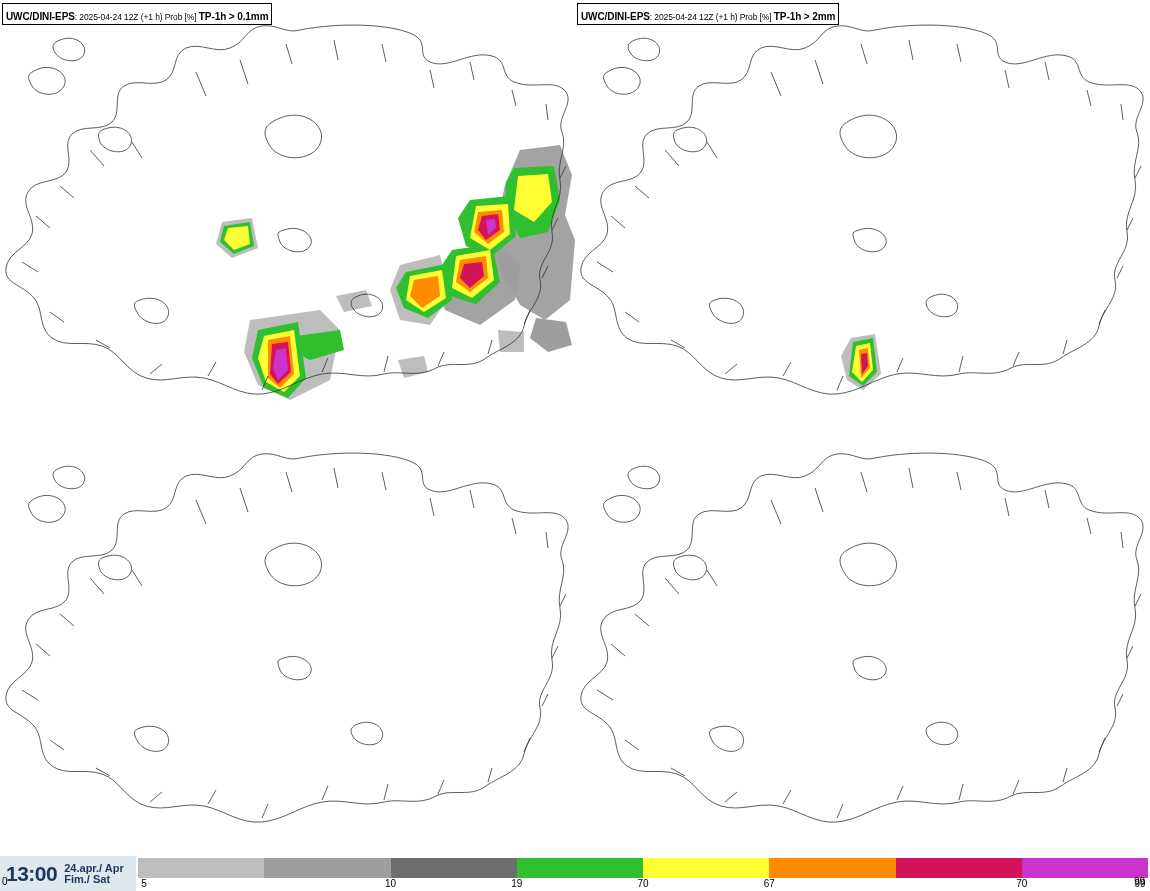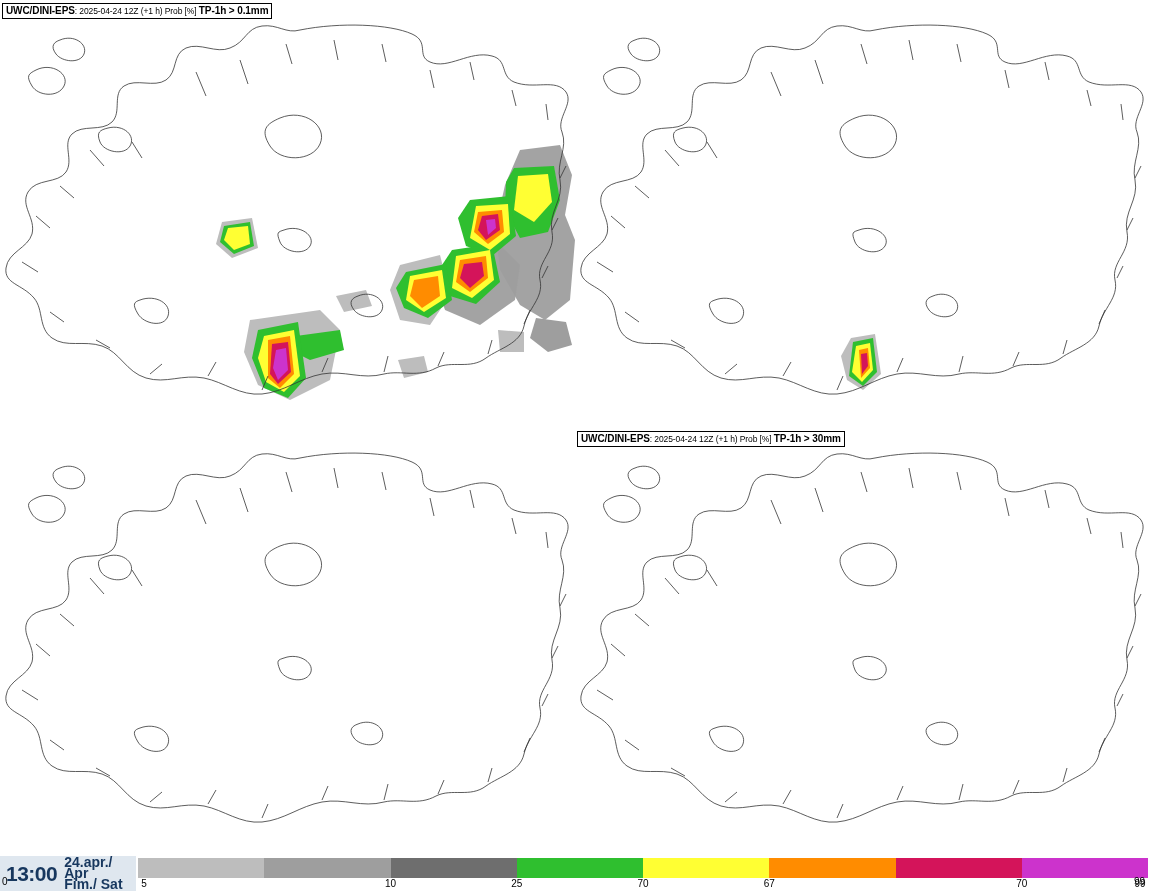--- a/index.html
+++ b/index.html
@@ -14,21 +14,21 @@
     position:absolute;left:0;top:0;width:1150px;height:856px;
     display:grid;
     grid-template-columns:575px 575px;
     grid-template-rows:428px 428px;
   }
   .panel{position:relative;overflow:hidden;}
   .panel-title{
     position:absolute;left:2px;top:3px;
     border:1px solid #000;
     background:#fff;
-    padding:1px 3px 1px 3px;
+    padding:7px 3px 1px 3px;
     font-size:10px;
     line-height:11px;
     white-space:nowrap;
     z-index:5;
     letter-spacing:-0.1px;
   }
   .panel-title .model{font-weight:bold;font-size:10px;}
   .panel-title .run{font-size:8.5px;}
   .panel-title .param{font-weight:bold;font-size:10px;}
   .map-wrap{position:absolute;left:0;top:0;width:575px;height:428px;}
@@ -41,21 +41,21 @@
   .timebox{
     position:absolute;left:0;top:0;width:136px;height:35px;
     background:#dfe7ef;
     display:flex;align-items:center;
   }
   .time{
     font-size:21px;font-weight:bold;color:#17375e;
     padding-left:6px;letter-spacing:-0.5px;
   }
   .datebox{
-    font-size:14px;font-weight:bold;color:#17375e;
+    font-size:11px;font-weight:bold;color:#17375e;
     line-height:11px;padding-left:7px;
   }
   .cbar-wrap{
     position:absolute;left:138px;top:2px;width:1010px;height:33px;
   }
   .cbar{
     position:absolute;left:0;top:0;height:20px;width:1010px;
     display:flex;
   }
   .cbar div{height:20px;}
@@ -157,60 +157,60 @@
           <path d="M60 40 C74 34 88 44 84 54 C80 64 62 62 56 54 C50 46 54 42 60 40 Z"></path>
           <path d="M280 118 C304 108 328 126 320 144 C312 162 280 162 270 146 C260 130 266 124 280 118 Z"></path>
           <path d="M284 230 C300 224 316 236 310 246 C304 256 284 252 280 242 C276 232 278 232 284 230 Z"></path>
           <path d="M140 300 C156 294 172 304 168 316 C164 328 144 324 138 314 C132 304 134 302 140 300 Z"></path>
           <path d="M358 296 C372 290 386 300 382 310 C378 320 360 318 354 310 C348 302 352 298 358 296 Z"></path>
           <path d="M196 72 L206 96 M240 60 L248 84 M286 44 L292 64 M334 40 L338 60 M382 44 L386 62 M430 70 L434 88 M470 62 L474 80 M512 90 L516 106 M546 104 L548 120"></path>
           <path d="M90 150 L104 166 M132 142 L142 158 M60 186 L74 198 M36 216 L50 228 M22 262 L38 272 M50 312 L64 322 M96 340 L110 348 M150 374 L162 364 M208 376 L216 362 M262 390 L268 376 M322 372 L328 358 M384 372 L388 356 M438 366 L444 352 M488 354 L492 340 M524 324 L530 310 M542 278 L548 266 M552 230 L558 218 M560 178 L566 166"></path>
         </g>
       </svg>
     </div>
-  </div>
-
-  <div class="panel">
-    <div class="map-wrap">
-      <svg class="map-svg" width="575" height="428" viewBox="0 0 575 428">
-        <g fill="none" stroke="#333333" stroke-width="0.8">
-          <path d="M300 30 C340 22 390 24 412 34 C430 42 416 56 430 62 C448 70 470 50 492 56 C508 60 500 76 514 82 C534 90 556 78 566 92 C574 104 556 118 562 132 C568 148 556 162 560 180 C564 200 548 212 552 232 C556 252 536 262 540 280 C544 298 528 308 524 326 C520 344 500 348 486 358 C470 370 452 360 436 368 C418 378 402 370 384 374 C362 380 344 370 322 374 C300 378 284 392 262 394 C240 396 224 382 204 378 C182 374 166 384 146 378 C126 372 120 352 102 346 C84 340 66 348 52 338 C38 328 44 310 34 298 C22 284 4 284 6 268 C8 252 28 248 32 234 C36 218 20 206 28 192 C36 178 58 184 66 172 C74 160 62 144 72 134 C82 124 102 132 112 122 C122 112 112 94 124 86 C136 78 154 88 166 80 C178 72 172 54 186 48 C200 42 216 54 230 48 C246 42 246 28 262 26 C278 24 286 34 300 30 Z"></path>
-          <path d="M108 128 C124 124 136 136 130 146 C124 156 104 152 100 142 C96 132 100 130 108 128 Z"></path>
-          <path d="M36 70 C52 62 70 74 64 86 C58 98 38 96 32 86 C26 76 28 74 36 70 Z"></path>
-          <path d="M60 40 C74 34 88 44 84 54 C80 64 62 62 56 54 C50 46 54 42 60 40 Z"></path>
-          <path d="M280 118 C304 108 328 126 320 144 C312 162 280 162 270 146 C260 130 266 124 280 118 Z"></path>
-          <path d="M284 230 C300 224 316 236 310 246 C304 256 284 252 280 242 C276 232 278 232 284 230 Z"></path>
-          <path d="M140 300 C156 294 172 304 168 316 C164 328 144 324 138 314 C132 304 134 302 140 300 Z"></path>
-          <path d="M358 296 C372 290 386 300 382 310 C378 320 360 318 354 310 C348 302 352 298 358 296 Z"></path>
-          <path d="M196 72 L206 96 M240 60 L248 84 M286 44 L292 64 M334 40 L338 60 M382 44 L386 62 M430 70 L434 88 M470 62 L474 80 M512 90 L516 106 M546 104 L548 120"></path>
-          <path d="M90 150 L104 166 M132 142 L142 158 M60 186 L74 198 M36 216 L50 228 M22 262 L38 272 M50 312 L64 322 M96 340 L110 348 M150 374 L162 364 M208 376 L216 362 M262 390 L268 376 M322 372 L328 358 M384 372 L388 356 M438 366 L444 352 M488 354 L492 340 M524 324 L530 310 M542 278 L548 266 M552 230 L558 218 M560 178 L566 166"></path>
-        </g>
-      </svg>
-    </div>
-  </div>
-
-  <div class="panel">
-    <div class="map-wrap">
-      <svg class="map-svg" width="575" height="428" viewBox="0 0 575 428">
-        <g fill="none" stroke="#333333" stroke-width="0.8">
-          <path d="M300 30 C340 22 390 24 412 34 C430 42 416 56 430 62 C448 70 470 50 492 56 C508 60 500 76 514 82 C534 90 556 78 566 92 C574 104 556 118 562 132 C568 148 556 162 560 180 C564 200 548 212 552 232 C556 252 536 262 540 280 C544 298 528 308 524 326 C520 344 500 348 486 358 C470 370 452 360 436 368 C418 378 402 370 384 374 C362 380 344 370 322 374 C300 378 284 392 262 394 C240 396 224 382 204 378 C182 374 166 384 146 378 C126 372 120 352 102 346 C84 340 66 348 52 338 C38 328 44 310 34 298 C22 284 4 284 6 268 C8 252 28 248 32 234 C36 218 20 206 28 192 C36 178 58 184 66 172 C74 160 62 144 72 134 C82 124 102 132 112 122 C122 112 112 94 124 86 C136 78 154 88 166 80 C178 72 172 54 186 48 C200 42 216 54 230 48 C246 42 246 28 262 26 C278 24 286 34 300 30 Z"></path>
-          <path d="M108 128 C124 124 136 136 130 146 C124 156 104 152 100 142 C96 132 100 130 108 128 Z"></path>
-          <path d="M36 70 C52 62 70 74 64 86 C58 98 38 96 32 86 C26 76 28 74 36 70 Z"></path>
-          <path d="M60 40 C74 34 88 44 84 54 C80 64 62 62 56 54 C50 46 54 42 60 40 Z"></path>
-          <path d="M280 118 C304 108 328 126 320 144 C312 162 280 162 270 146 C260 130 266 124 280 118 Z"></path>
-          <path d="M284 230 C300 224 316 236 310 246 C304 256 284 252 280 242 C276 232 278 232 284 230 Z"></path>
-          <path d="M140 300 C156 294 172 304 168 316 C164 328 144 324 138 314 C132 304 134 302 140 300 Z"></path>
-          <path d="M358 296 C372 290 386 300 382 310 C378 320 360 318 354 310 C348 302 352 298 358 296 Z"></path>
-          <path d="M196 72 L206 96 M240 60 L248 84 M286 44 L292 64 M334 40 L338 60 M382 44 L386 62 M430 70 L434 88 M470 62 L474 80 M512 90 L516 106 M546 104 L548 120"></path>
-          <path d="M90 150 L104 166 M132 142 L142 158 M60 186 L74 198 M36 216 L50 228 M22 262 L38 272 M50 312 L64 322 M96 340 L110 348 M150 374 L162 364 M208 376 L216 362 M262 390 L268 376 M322 372 L328 358 M384 372 L388 356 M438 366 L444 352 M488 354 L492 340 M524 324 L530 310 M542 278 L548 266 M552 230 L558 218 M560 178 L566 166"></path>
-        </g>
-      </svg>
-    </div>
     <div class="panel-title">
-      <span class="model">UWC/DINI-EPS</span><span class="run">: 2025-04-24 12Z (+1 h) Prob [%] </span><span class="param">TP-1h &gt; 30mm</span>
+      <span class="model">UWC/DINI-EPS</span><span class="run">: 2025-04-24 12Z (+1 h) Prob [%] </span><span class="param">TP-1h &gt; 2mm</span>
+    </div>
+  </div>
+
+  <div class="panel">
+    <div class="map-wrap">
+      <svg class="map-svg" width="575" height="428" viewBox="0 0 575 428">
+        <g fill="none" stroke="#333333" stroke-width="0.8">
+          <path d="M300 30 C340 22 390 24 412 34 C430 42 416 56 430 62 C448 70 470 50 492 56 C508 60 500 76 514 82 C534 90 556 78 566 92 C574 104 556 118 562 132 C568 148 556 162 560 180 C564 200 548 212 552 232 C556 252 536 262 540 280 C544 298 528 308 524 326 C520 344 500 348 486 358 C470 370 452 360 436 368 C418 378 402 370 384 374 C362 380 344 370 322 374 C300 378 284 392 262 394 C240 396 224 382 204 378 C182 374 166 384 146 378 C126 372 120 352 102 346 C84 340 66 348 52 338 C38 328 44 310 34 298 C22 284 4 284 6 268 C8 252 28 248 32 234 C36 218 20 206 28 192 C36 178 58 184 66 172 C74 160 62 144 72 134 C82 124 102 132 112 122 C122 112 112 94 124 86 C136 78 154 88 166 80 C178 72 172 54 186 48 C200 42 216 54 230 48 C246 42 246 28 262 26 C278 24 286 34 300 30 Z"></path>
+          <path d="M108 128 C124 124 136 136 130 146 C124 156 104 152 100 142 C96 132 100 130 108 128 Z"></path>
+          <path d="M36 70 C52 62 70 74 64 86 C58 98 38 96 32 86 C26 76 28 74 36 70 Z"></path>
+          <path d="M60 40 C74 34 88 44 84 54 C80 64 62 62 56 54 C50 46 54 42 60 40 Z"></path>
+          <path d="M280 118 C304 108 328 126 320 144 C312 162 280 162 270 146 C260 130 266 124 280 118 Z"></path>
+          <path d="M284 230 C300 224 316 236 310 246 C304 256 284 252 280 242 C276 232 278 232 284 230 Z"></path>
+          <path d="M140 300 C156 294 172 304 168 316 C164 328 144 324 138 314 C132 304 134 302 140 300 Z"></path>
+          <path d="M358 296 C372 290 386 300 382 310 C378 320 360 318 354 310 C348 302 352 298 358 296 Z"></path>
+          <path d="M196 72 L206 96 M240 60 L248 84 M286 44 L292 64 M334 40 L338 60 M382 44 L386 62 M430 70 L434 88 M470 62 L474 80 M512 90 L516 106 M546 104 L548 120"></path>
+          <path d="M90 150 L104 166 M132 142 L142 158 M60 186 L74 198 M36 216 L50 228 M22 262 L38 272 M50 312 L64 322 M96 340 L110 348 M150 374 L162 364 M208 376 L216 362 M262 390 L268 376 M322 372 L328 358 M384 372 L388 356 M438 366 L444 352 M488 354 L492 340 M524 324 L530 310 M542 278 L548 266 M552 230 L558 218 M560 178 L566 166"></path>
+        </g>
+      </svg>
+    </div>
+  </div>
+
+  <div class="panel">
+    <div class="map-wrap">
+      <svg class="map-svg" width="575" height="428" viewBox="0 0 575 428">
+        <g fill="none" stroke="#333333" stroke-width="0.8">
+          <path d="M300 30 C340 22 390 24 412 34 C430 42 416 56 430 62 C448 70 470 50 492 56 C508 60 500 76 514 82 C534 90 556 78 566 92 C574 104 556 118 562 132 C568 148 556 162 560 180 C564 200 548 212 552 232 C556 252 536 262 540 280 C544 298 528 308 524 326 C520 344 500 348 486 358 C470 370 452 360 436 368 C418 378 402 370 384 374 C362 380 344 370 322 374 C300 378 284 392 262 394 C240 396 224 382 204 378 C182 374 166 384 146 378 C126 372 120 352 102 346 C84 340 66 348 52 338 C38 328 44 310 34 298 C22 284 4 284 6 268 C8 252 28 248 32 234 C36 218 20 206 28 192 C36 178 58 184 66 172 C74 160 62 144 72 134 C82 124 102 132 112 122 C122 112 112 94 124 86 C136 78 154 88 166 80 C178 72 172 54 186 48 C200 42 216 54 230 48 C246 42 246 28 262 26 C278 24 286 34 300 30 Z"></path>
+          <path d="M108 128 C124 124 136 136 130 146 C124 156 104 152 100 142 C96 132 100 130 108 128 Z"></path>
+          <path d="M36 70 C52 62 70 74 64 86 C58 98 38 96 32 86 C26 76 28 74 36 70 Z"></path>
+          <path d="M60 40 C74 34 88 44 84 54 C80 64 62 62 56 54 C50 46 54 42 60 40 Z"></path>
+          <path d="M280 118 C304 108 328 126 320 144 C312 162 280 162 270 146 C260 130 266 124 280 118 Z"></path>
+          <path d="M284 230 C300 224 316 236 310 246 C304 256 284 252 280 242 C276 232 278 232 284 230 Z"></path>
+          <path d="M140 300 C156 294 172 304 168 316 C164 328 144 324 138 314 C132 304 134 302 140 300 Z"></path>
+          <path d="M358 296 C372 290 386 300 382 310 C378 320 360 318 354 310 C348 302 352 298 358 296 Z"></path>
+          <path d="M196 72 L206 96 M240 60 L248 84 M286 44 L292 64 M334 40 L338 60 M382 44 L386 62 M430 70 L434 88 M470 62 L474 80 M512 90 L516 106 M546 104 L548 120"></path>
+          <path d="M90 150 L104 166 M132 142 L142 158 M60 186 L74 198 M36 216 L50 228 M22 262 L38 272 M50 312 L64 322 M96 340 L110 348 M150 374 L162 364 M208 376 L216 362 M262 390 L268 376 M322 372 L328 358 M384 372 L388 356 M438 366 L444 352 M488 354 L492 340 M524 324 L530 310 M542 278 L548 266 M552 230 L558 218 M560 178 L566 166"></path>
+        </g>
+      </svg>
     </div>
   </div>
 </div>
 
 <div class="footer">
   <div class="timebox">
     <div class="time">13:00</div>
     <div class="datebox">
       <div>24.apr./ Apr</div>
       <div>Fim./ Sat</div>
@@ -223,21 +223,21 @@
         <div style="background: rgb(110, 110, 110); width: 126.25px;"></div>
         <div style="background: rgb(47, 191, 47); width: 126.25px;"></div>
         <div style="background: rgb(255, 255, 51); width: 126.25px;"></div>
         <div style="background: rgb(255, 140, 0); width: 126.25px;"></div>
         <div style="background: rgb(212, 20, 90); width: 126.25px;"></div>
         <div style="background: rgb(204, 51, 204); width: 126.25px;"></div>
       </div>
     <div class="cbar-ticks" id="cbar-ticks">
         <span style="left: 6px;">5</span>
         <span style="left: 252.5px;">10</span>
-        <span style="left: 378.75px;">25</span>
+        <span style="left: 378.75px;">19</span>
         <span style="left: 505px;">70</span>
         <span style="left: 631.25px;">67</span>
         <span style="left: 757.5px; margin-top: 40px;">90</span>
         <span style="left: 883.75px;">70</span>
         <span style="left: 1002px;">99</span>
       </div>
   </div>
 </div>
 <div class="zero-label">0</div>
 <div class="end-label">99</div>

